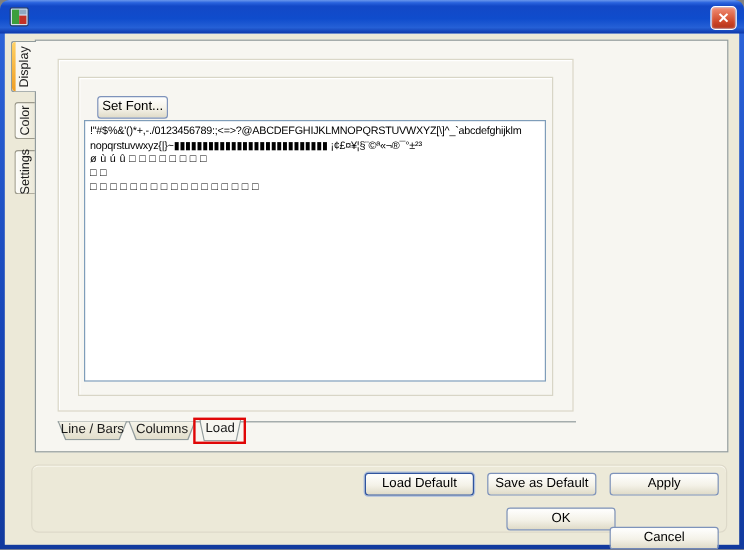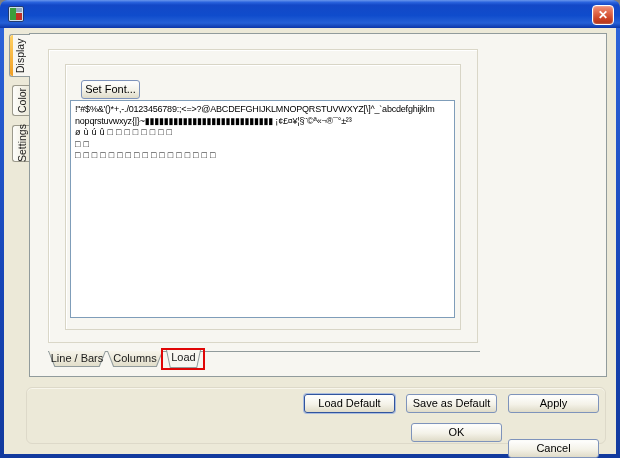--- a/index.html
+++ b/index.html
@@ -70,21 +70,21 @@
   #btab3{left:136px;width:35px;}
   .annotation-box{position:absolute;left:131px;top:314px;width:44px;height:22px;
     border:2px solid #E00606;z-index:6;pointer-events:none;}
   
   .btm-panel{position:absolute;left:22px;top:359px;width:580px;height:57px;background:#ECE9D8;
     border:1px solid #DDD9C9;border-radius:6px;box-shadow:inset 0 1px 0 #F8F6EC;}
   .cmd{width:91px;height:19px;line-height:17px;}
   #btn-load{left:277px;top:6px;}
   #btn-save{left:379px;top:6px;}
   #btn-apply{left:481px;top:6px;}
-  #btn-ok{left:384px;top:35px;}
+  #btn-ok{left:395px;top:35px;}
   #btn-cancel{left:481px;top:35px;margin-top:16px;}
 </style>
 </head>
 <body>
 
 <div id="window">
 
   <div class="titlebar">
     <div class="app-icon">
       <div class="q-g"></div>

